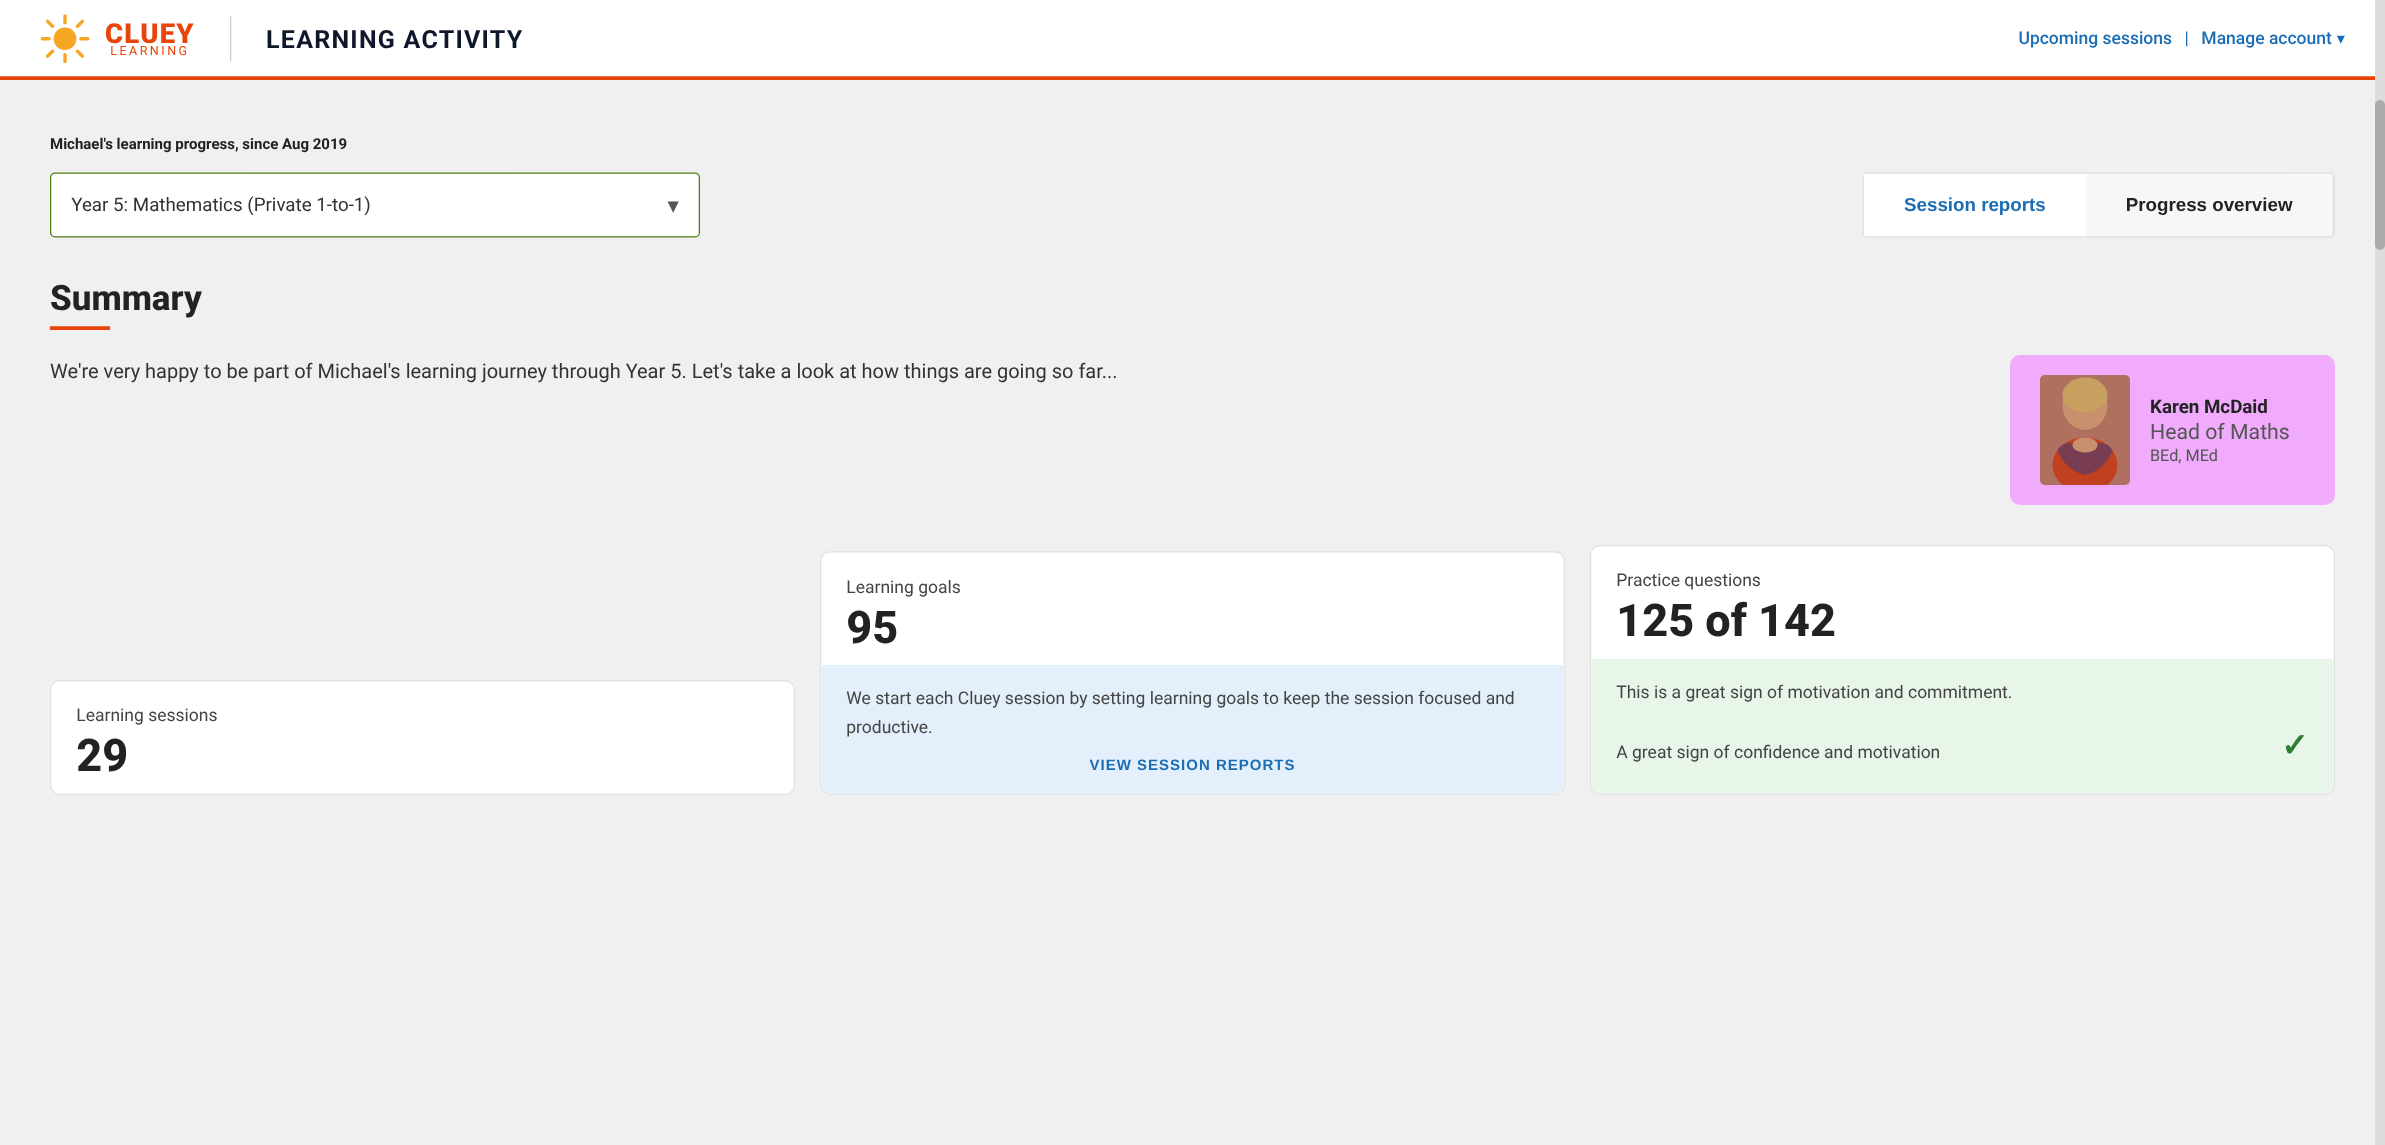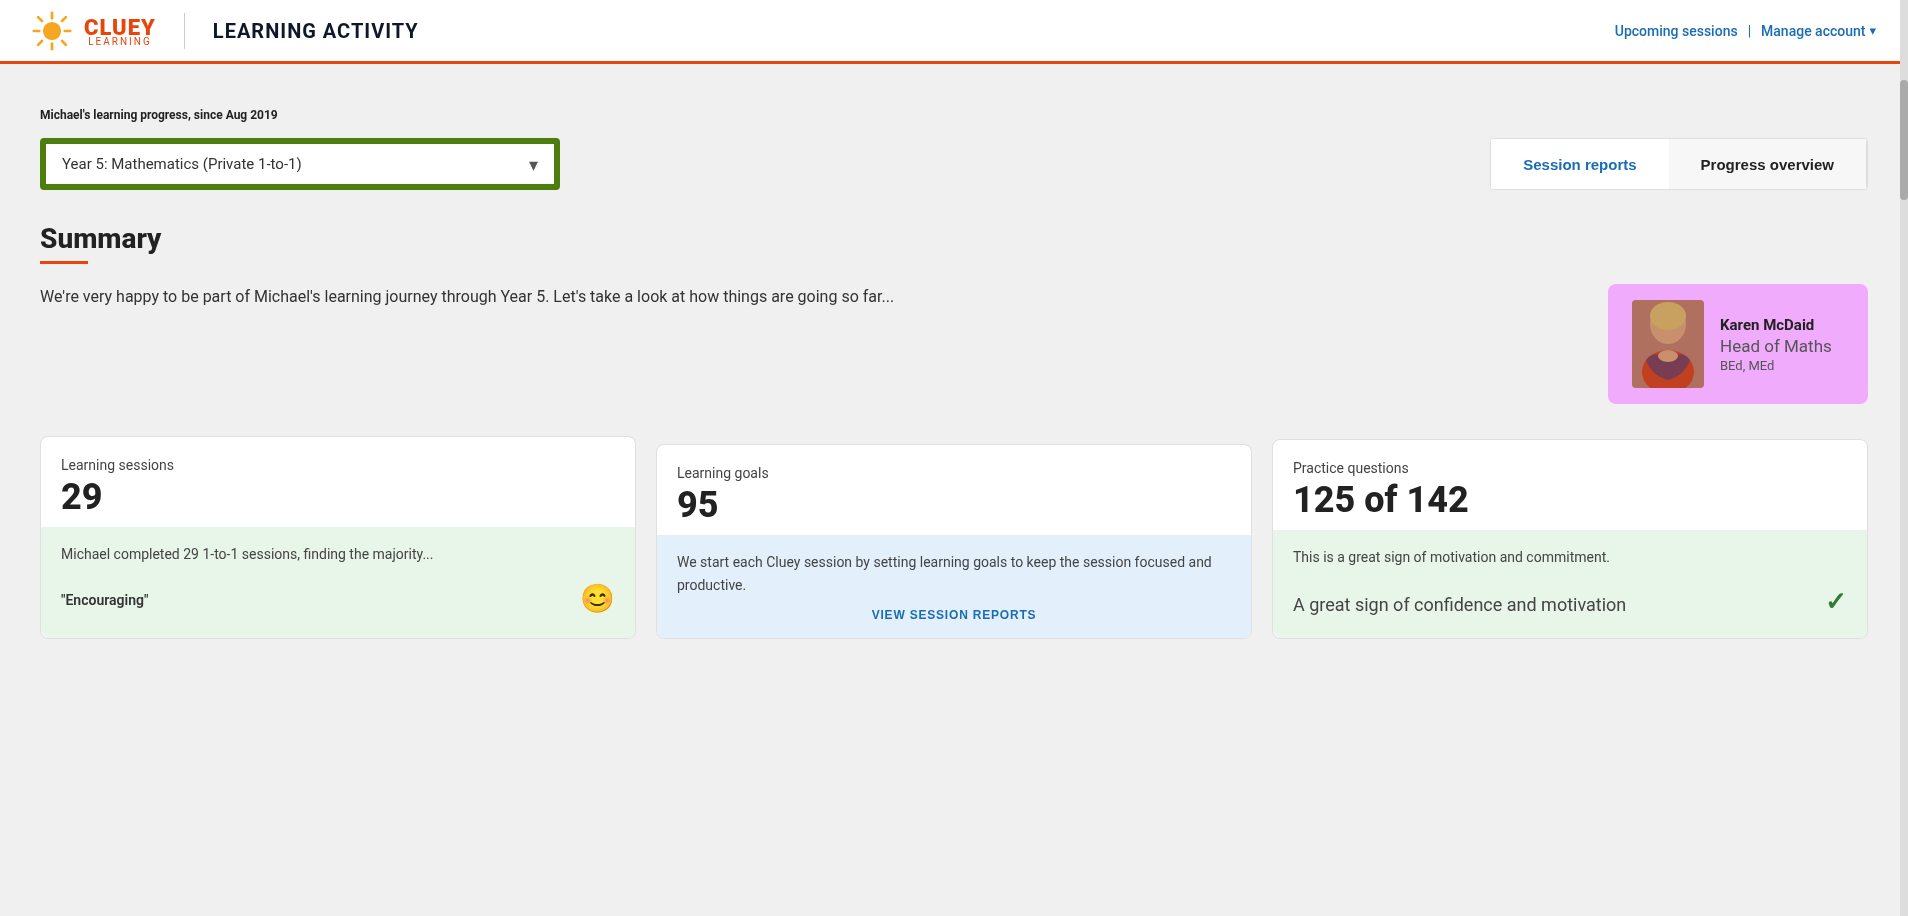--- a/index.html
+++ b/index.html
@@ -286,21 +286,21 @@
       cursor: pointer;
       padding: 0;
       margin-top: 12px;
     }
     .check-icon {
       color: #2e7d32;
       font-size: 26px;
       font-weight: 900;
     }
     .card-confidence-text {
-      font-size: 18px;
+      font-size: 14px;
       color: #444;
       margin-top: 8px;
     }
 
     
     .scrollbar-hint {
       position: fixed;
       right: 0;
       top: 0;
       bottom: 0;
@@ -349,21 +349,21 @@
     </div>
   </nav>
 </header>
 
 <div class="main-bg">
 
   <h1 class="page-heading">Michael's learning progress, since Aug 2019</h1>
 
   <div class="selector-tabs-row">
     <div class="subject-select-wrap">
-      <div class="subject-select" style="display:flex; align-items:center; justify-content:space-between; background:#fff; border:6px solid #4d7c0f; border-radius:4px; padding:0 16px; height:52px; cursor:pointer;">
+      <div class="subject-select" style="display:flex; align-items:center; justify-content:space-between; background:#fff; border:1px solid #4d7c0f; border-radius:4px; padding:0 16px; height:52px; cursor:pointer;">
         <span style="font-size:15px; color:#333;">Year 5: Mathematics (Private 1-to-1)</span>
         <span class="select-chevron">▾</span>
       </div>
     </div>
     <div class="tabs-area" style="margin-left:auto;">
       <button class="tab-btn session-reports" style="padding:14px 32px; font-size:15px; font-weight:600; background:#fff; border:none; color:#1a6db5; cursor:pointer;">
         <span>Session reports</span>
       </button>
       <button class="tab-btn active" style="padding:14px 32px; font-size:15px; font-weight:600; background:#f7f7f7; border:none; border-right:1px solid #ddd; color:#222; cursor:pointer;">
         <span>Progress overview</span>
@@ -403,27 +403,20 @@
     </div>
   </div>
 
   <div class="cards-row">
 
     <div class="card">
       <div class="card-top">
         <div class="card-label">Learning sessions</div>
         <div class="card-number">29</div>
       </div>
-      <div class="card-bottom green-bg">
-        <div>Michael completed 29 1-to-1 sessions, finding the majority...</div>
-        <div class="card-bottom-footer">
-          <span class="card-badge">"Encouraging"</span>
-          <span class="emoji-icon">😊</span>
-        </div>
-      </div>
     </div>
 
     <div class="card">
       <div class="card-top">
         <div class="card-label">Learning goals</div>
         <div class="card-number">95</div>
       </div>
       <div class="card-bottom blue-bg">
         <div>We start each Cluey session by setting learning goals to keep the session focused and productive.</div>
         <button class="link-btn">VIEW SESSION REPORTS</button>

